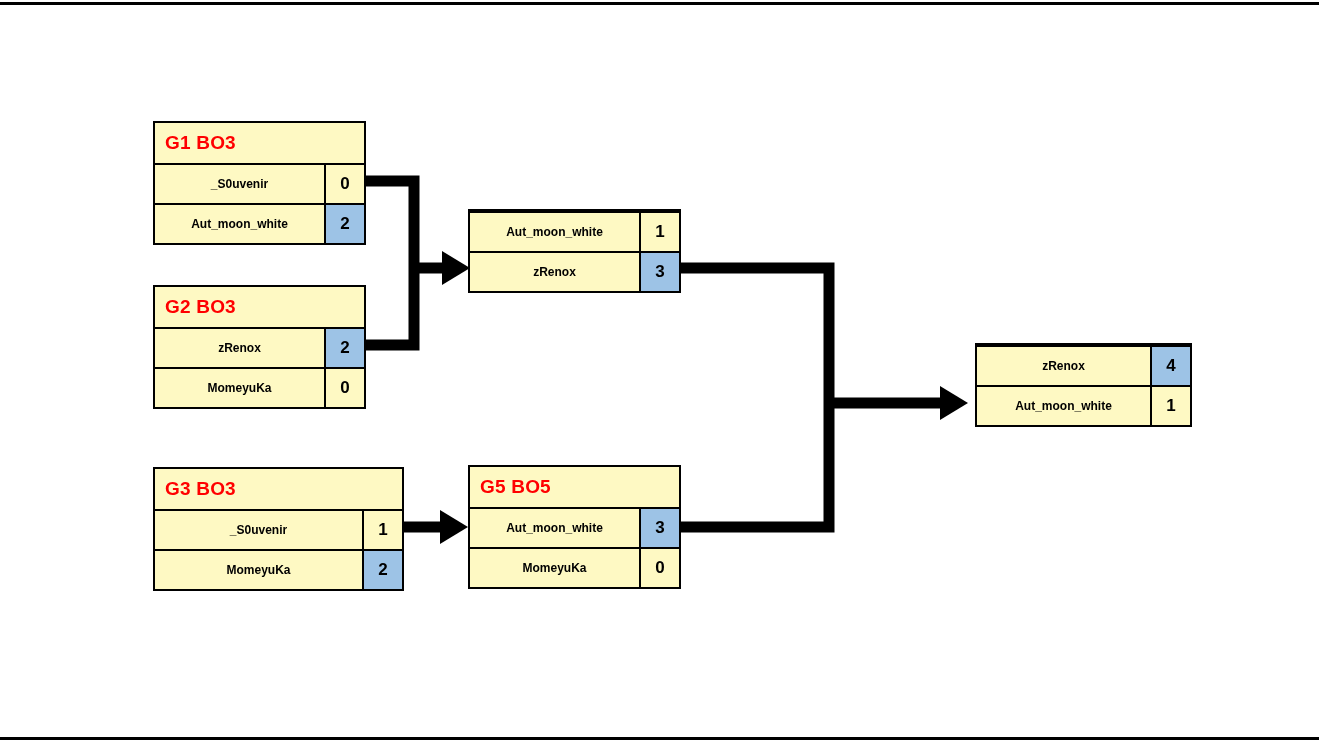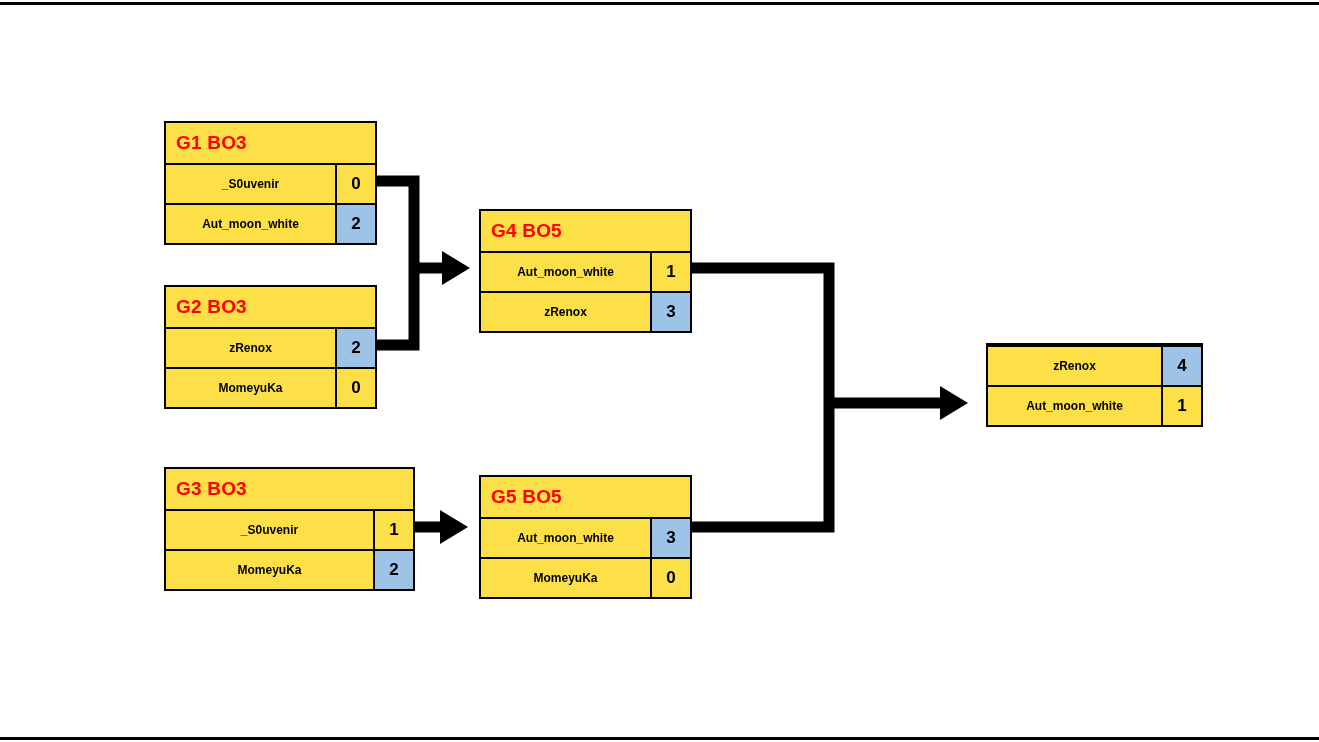--- a/index.html
+++ b/index.html
@@ -30,23 +30,22 @@
     position: absolute; left: 0; top: 0;
     width: 1319px; height: 742px;
     pointer-events: none;
   }
   .connector-line { stroke: var(--line); stroke-width: 11; fill: none; }
   .connector-arrow { fill: var(--line); stroke: none; }
 
   .match {
     position: absolute;
     width: 213px;
-    background: #fde047;
+    background: #fef9c3;
     border: 2px solid var(--line);
-    margin-left: 11px;
   }
   .match-header {
     height: 40px;
     display: flex; align-items: center;
     padding-left: 10px;
     color: var(--red);
     font-weight: bold;
     font-size: 19px;
     letter-spacing: 0.2px;
   }
@@ -69,21 +68,21 @@
     font-weight: bold;
     font-size: 17px;
     color: #000;
   }
   .score[data-winner="true"] { background: var(--blue); }
 
   #g1 { left: 153px; top: 121px; }
   #g2 { left: 153px; top: 285px; }
   #g3 { left: 153px; top: 467px; width: 251px; }
   #g4 { left: 468px; top: 209px; }
-  #g5 { left: 468px; top: 475px; text-align: right; }
+  #g5 { left: 468px; top: 465px; text-align: right; }
   #g6 { left: 975px; top: 343px; width: 217px; }
 </style>
 </head>
 <body>
 
 <div class="stage">
 
   <div class="edge-line edge-top"></div>
   <div class="edge-line edge-bottom"></div>
 
@@ -137,21 +136,20 @@
       <div class="name">_S0uvenir</div>
       <div class="score" data-winner="false">1</div>
     </div>
     <div class="row">
       <div class="name">MomeyuKa</div>
       <div class="score" data-winner="true">2</div>
     </div>
   </div>
 
   <div class="match" id="g4">
-    <div class="match-header">G4 BO5</div>
     <div class="row">
       <div class="name">Aut_moon_white</div>
       <div class="score" data-winner="false">1</div>
     </div>
     <div class="row">
       <div class="name">zRenox</div>
       <div class="score" data-winner="true">3</div>
     </div>
   </div>
 

